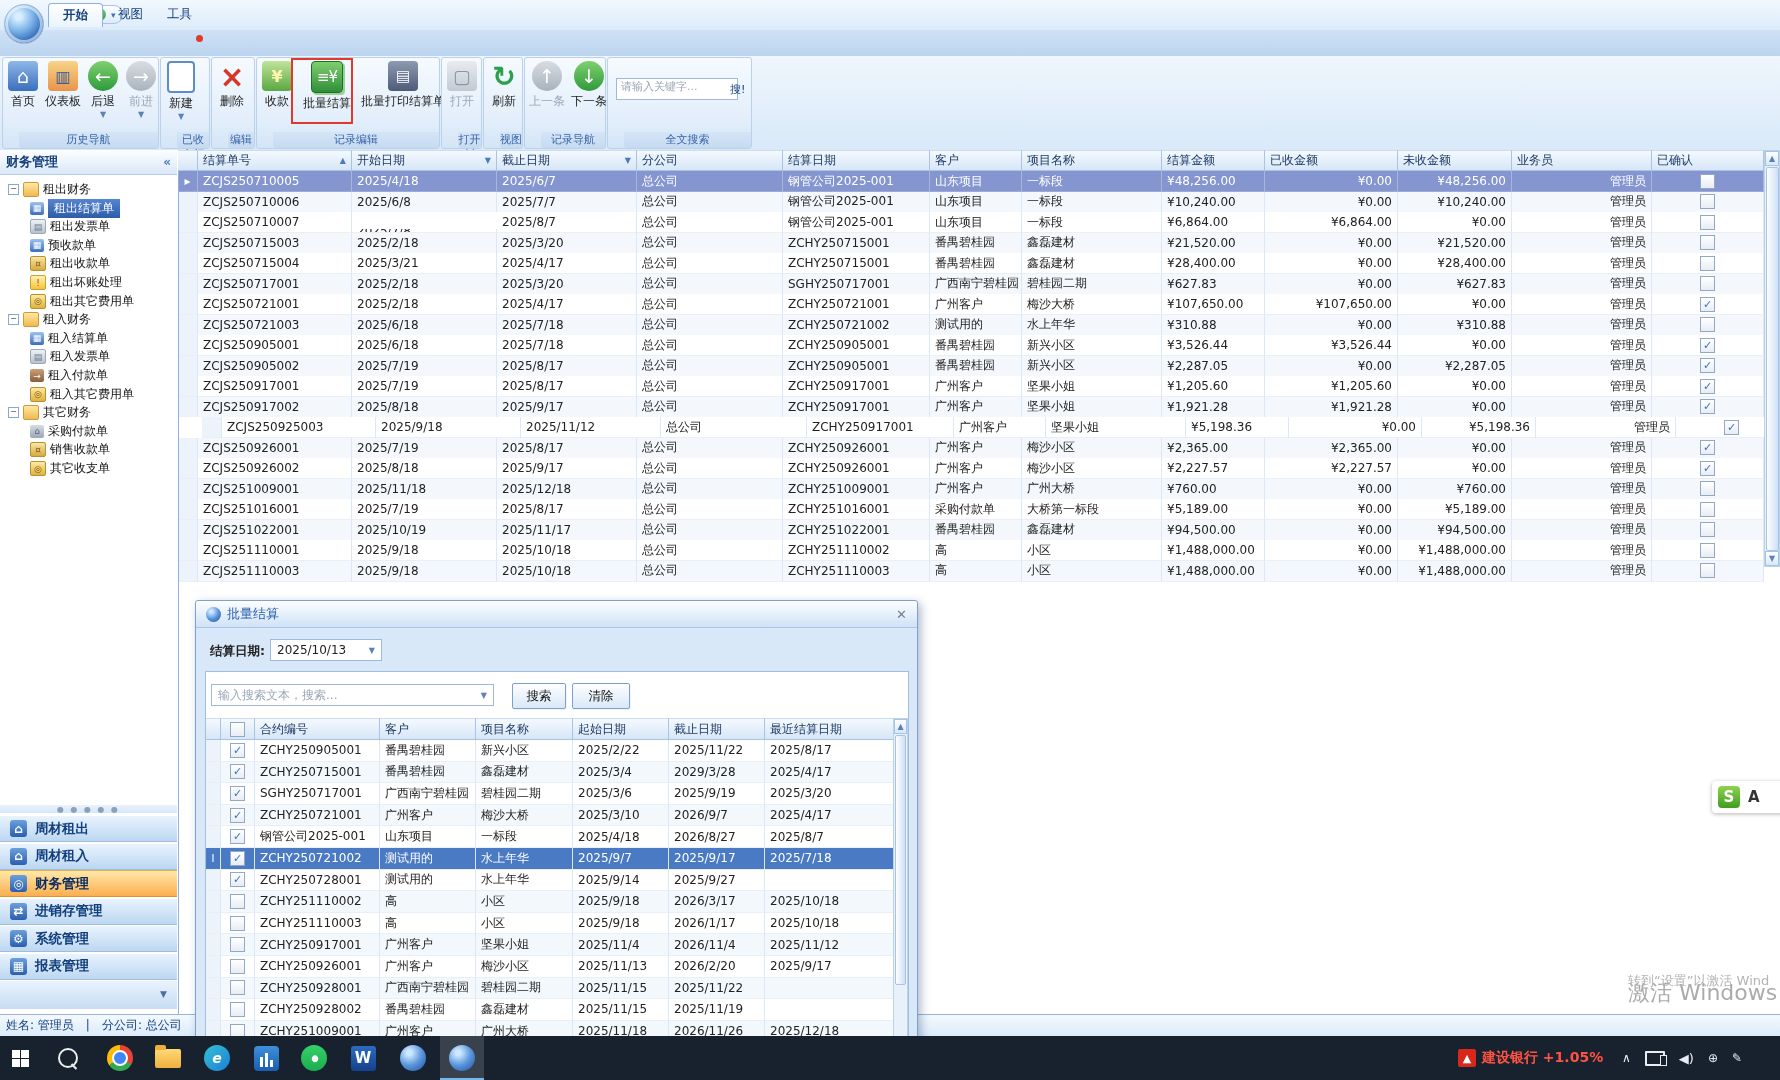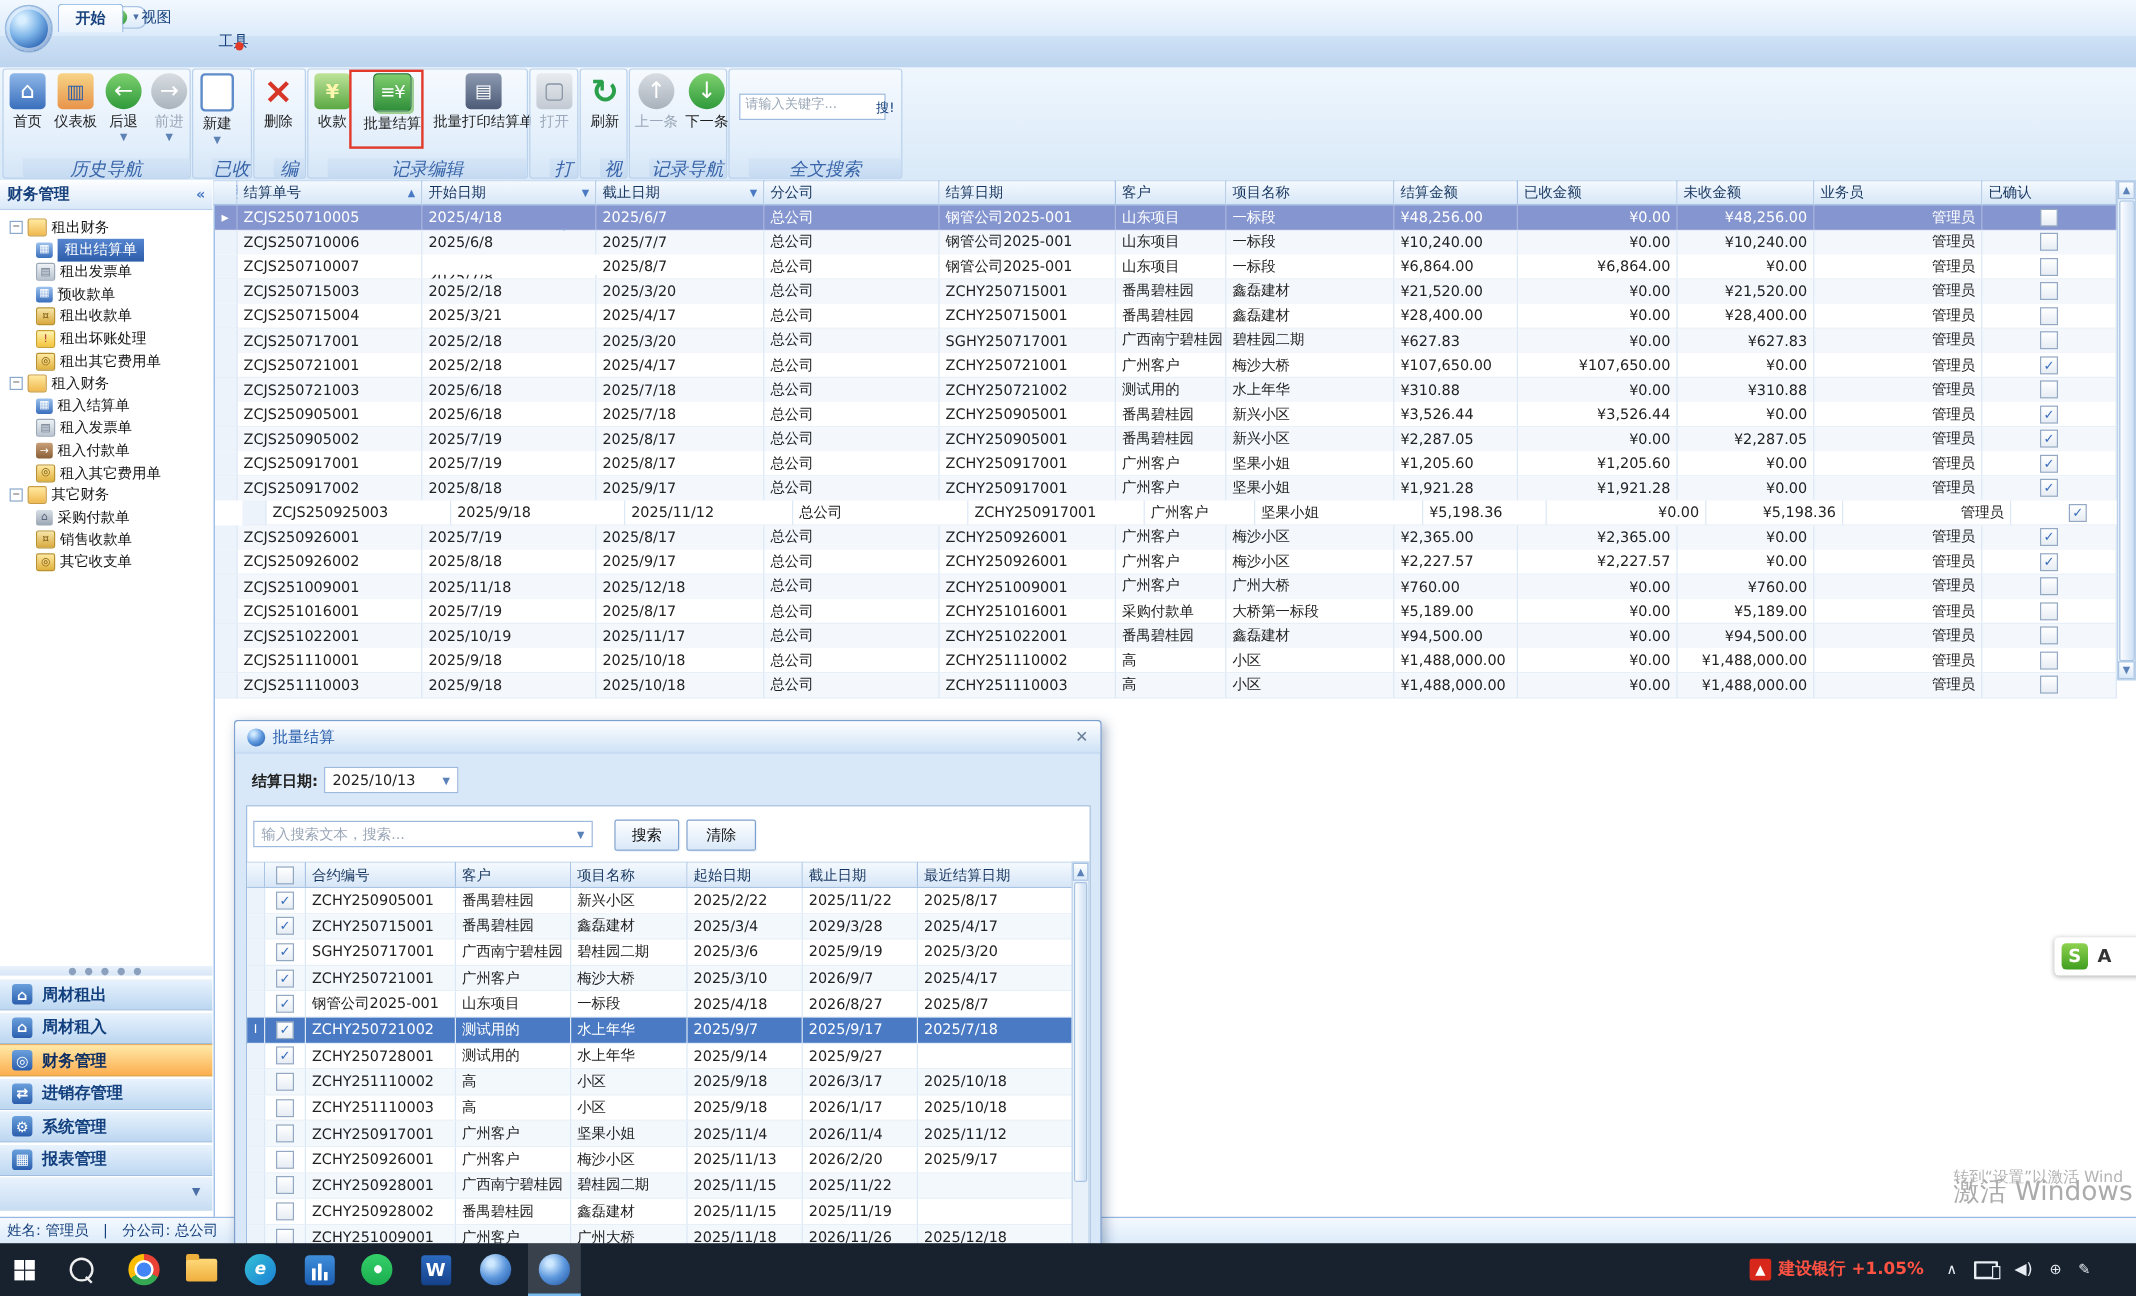--- a/index.html
+++ b/index.html
@@ -26,21 +26,21 @@
     font-size:12.5px;color:#16407c;}
   .tab.active{background:linear-gradient(#ffffff,#eaf3fc);border:1px solid #8db2e3;border-bottom:none;
     border-radius:4px 4px 0 0;font-weight:bold;}
   .red-dot{position:absolute;width:7px;height:7px;border-radius:50%;background:#e23a28;}
   
   .ribbon{left:0;top:56px;width:1780px;height:94px;background:linear-gradient(#eff6fd,#d9e9f8);
     border-bottom:1px solid #95b6de;}
   .rgroup{position:absolute;top:1px;height:90px;border:1px solid #bad1ec;border-radius:3px;
     background:linear-gradient(#f6fafe,#e2eefb 70%,#d4e5f6);}
   .rgroup .glabel{position:absolute;left:16px;right:0;bottom:0;height:16px;text-align:center;
-    font-size:15px;color:#3864a8;background:linear-gradient(#d5e5f7,#c5daf1);border-radius:0 0 3px 3px;font-style:italic;}
+    font-size:11px;color:#3864a8;background:linear-gradient(#d5e5f7,#c5daf1);border-radius:0 0 3px 3px;}
   .rbtn{position:absolute;top:3px;width:56px;display:flex;flex-direction:column;align-items:center;gap:2px;cursor:default;}
   .rbtn .lbl{font-size:12px;color:#1d1d1d;white-space:nowrap;}
   .rbtn.disabled .lbl{color:#9aa7b8;}
   .rbtn .caret{font-size:8px;color:#5d82b4;line-height:5px;}
   .ic{width:30px;height:30px;display:flex;align-items:center;justify-content:center;
     font-size:19px;color:#fff;border-radius:4px;}
   .home-icon{background:linear-gradient(#8fb7e8,#3a6fbd);}
   .dashboard-icon{background:linear-gradient(#f7d487,#e8944a);color:#2d5fa8;font-size:16px;}
   .back-icon{border-radius:50%;background:linear-gradient(#7ed06e,#2f9a3b);}
   .forward-icon{border-radius:50%;background:linear-gradient(#d8dde2,#aab3bd);}
@@ -199,21 +199,21 @@
   <div class="abs qat">
     <span class="qbtn">↑</span>
     <span class="qbtn">↓</span>
     <span class="qbtn">↻</span>
     <span class="qmore">▾</span>
   </div>
 
   <div class="abs tabrow"></div>
   <div class="abs tab active" style="left:48px;">开始</div>
   <div class="abs tab" style="left:104px;">视图</div>
-  <div class="abs tab" style="left:168px;margin-top:20px;">工具</div>
+  <div class="abs tab" style="left:153px;">工具</div>
   <div class="abs red-dot" style="left:196px;top:35px;"></div>
 
   <div class="abs ribbon" id="ribbon">
       <div class="rgroup" style="left: 2px; width: 155px;">
         <div class="glabel">历史导航</div>
         <div class="rbtn" style="left: 2px; width: 36px;">
           <div class="ic home-icon">⌂</div>
           <div class="lbl">首页</div>
         </div>
         <div class="rbtn" style="left: 40px; width: 40px;">

